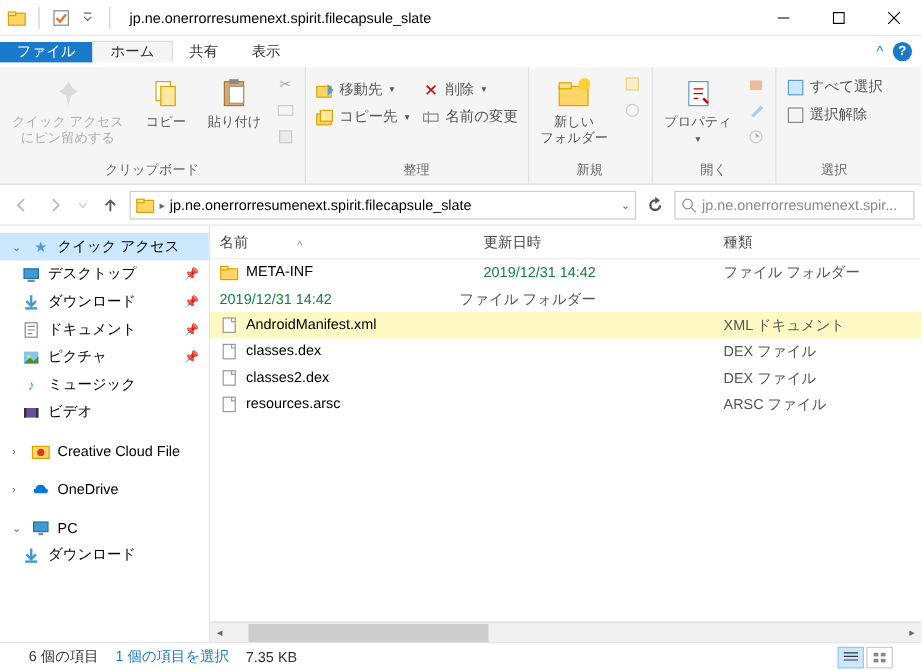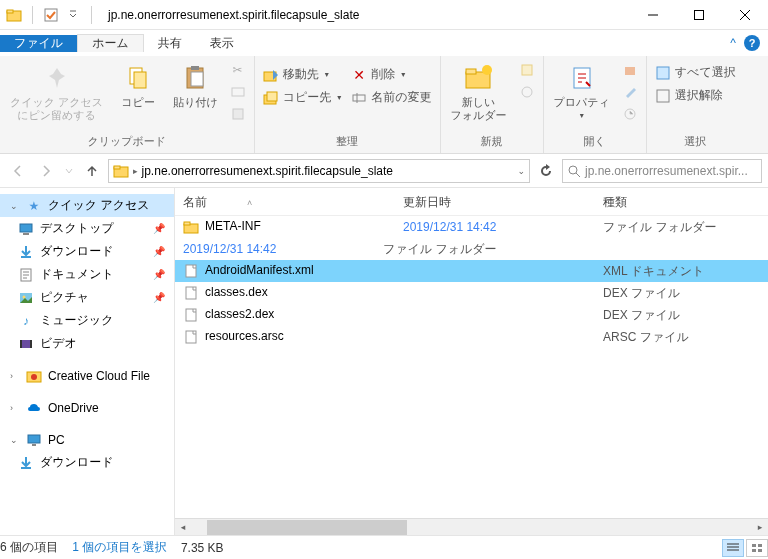--- a/index.html
+++ b/index.html
@@ -41,29 +41,29 @@
 .sb-item .caret{width:10px;color:#666;font-size:9px}
 .sb-icn{width:16px;height:16px;display:flex;align-items:center;justify-content:center;flex-shrink:0}
 .sb-spacer{height:10px}
 .filepane{flex:1;display:flex;flex-direction:column;min-width:0}
 .cols{display:flex;padding:6px 8px 4px 8px;color:#444;border-bottom:1px solid #eee}
 .cols .c1{width:220px;display:flex;align-items:center;gap:40px}
 .cols .c2{width:200px}
 .cols .c3{flex:1}
 .rows{flex:1;overflow:hidden}
 .row{display:flex;align-items:center;padding:2px 8px;height:22px}
-.row.sel{background:#7dd3fc}
+.row.sel{background:#fef9c3}
 .row .c1{width:220px;display:flex;align-items:flex-start;gap:6px}
-.row .c2{width:200px;color:#3b82f6}
+.row .c2{width:200px;color:#15803d}
 .row .c3{flex:1;color:#555}
 .f-icn{width:16px;height:16px;display:flex;align-items:center;justify-content:center;flex-shrink:0}
 .hscroll{height:17px;background:#f0f0f0;border-top:1px solid #ddd;display:flex;align-items:center}
 .hscroll .thumb{height:15px;background:#cdcdcd;width:200px;margin-left:16px}
 .hscroll .arr{width:16px;height:17px;display:flex;align-items:center;justify-content:center;color:#666;font-size:9px}
-.status{height:24px;border-top:1px solid #e5e5e5;display:flex;align-items:center;padding:0 0;gap:14px;color:#333}
+.status{height:24px;border-top:1px solid #e5e5e5;display:flex;align-items:center;padding:0 24px;gap:14px;color:#333}
 .status .views{margin-left:auto;display:flex;gap:2px}
 .vbtn{width:22px;height:18px;border:1px solid #ccc;display:flex;align-items:center;justify-content:center;font-size:10px}
 .vbtn.active{background:#cce8ff;border-color:#99c9ef}
 svg{display:block}
 .pin{color:#777;font-size:10px;margin-left:auto}
 </style>
 </head>
 <body>
 
 <div class="titlebar">

